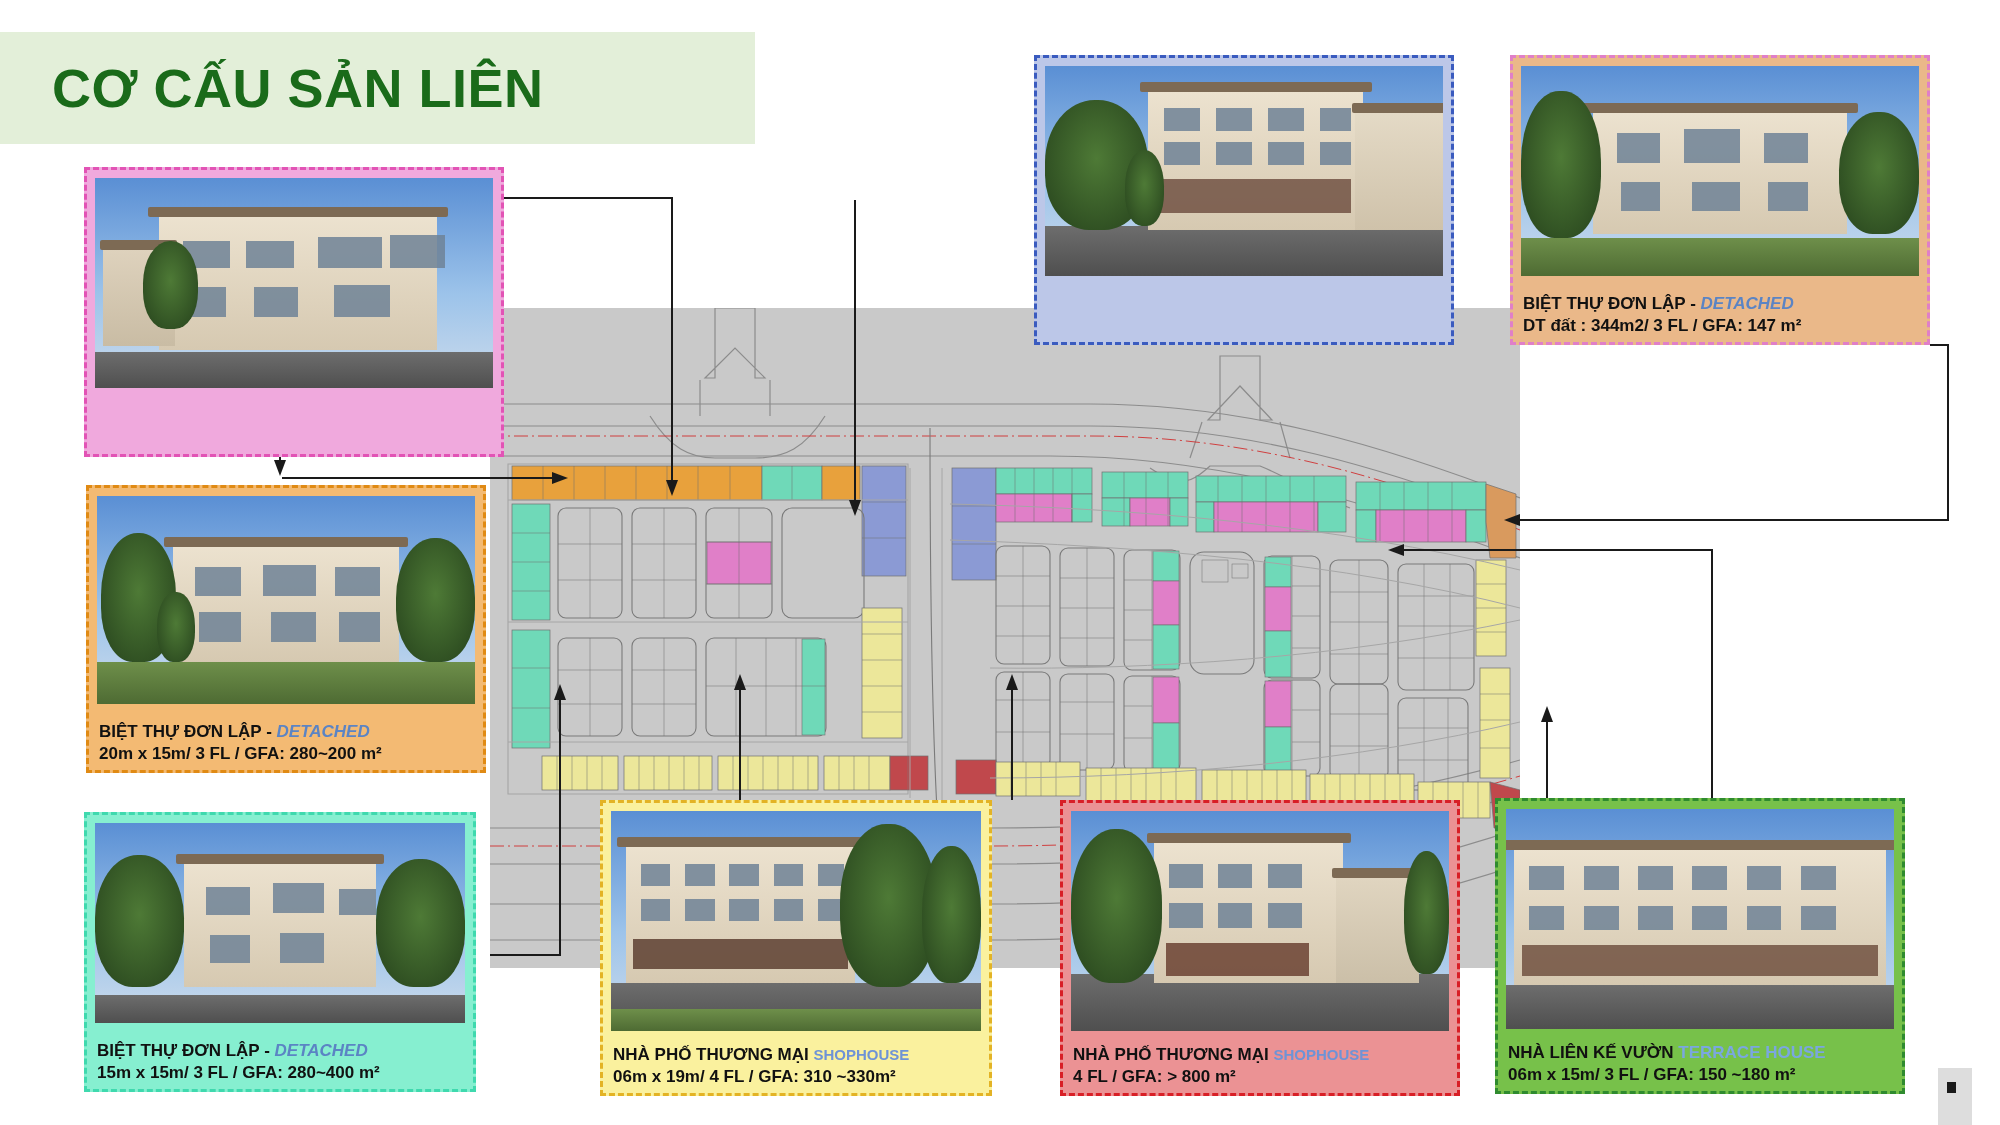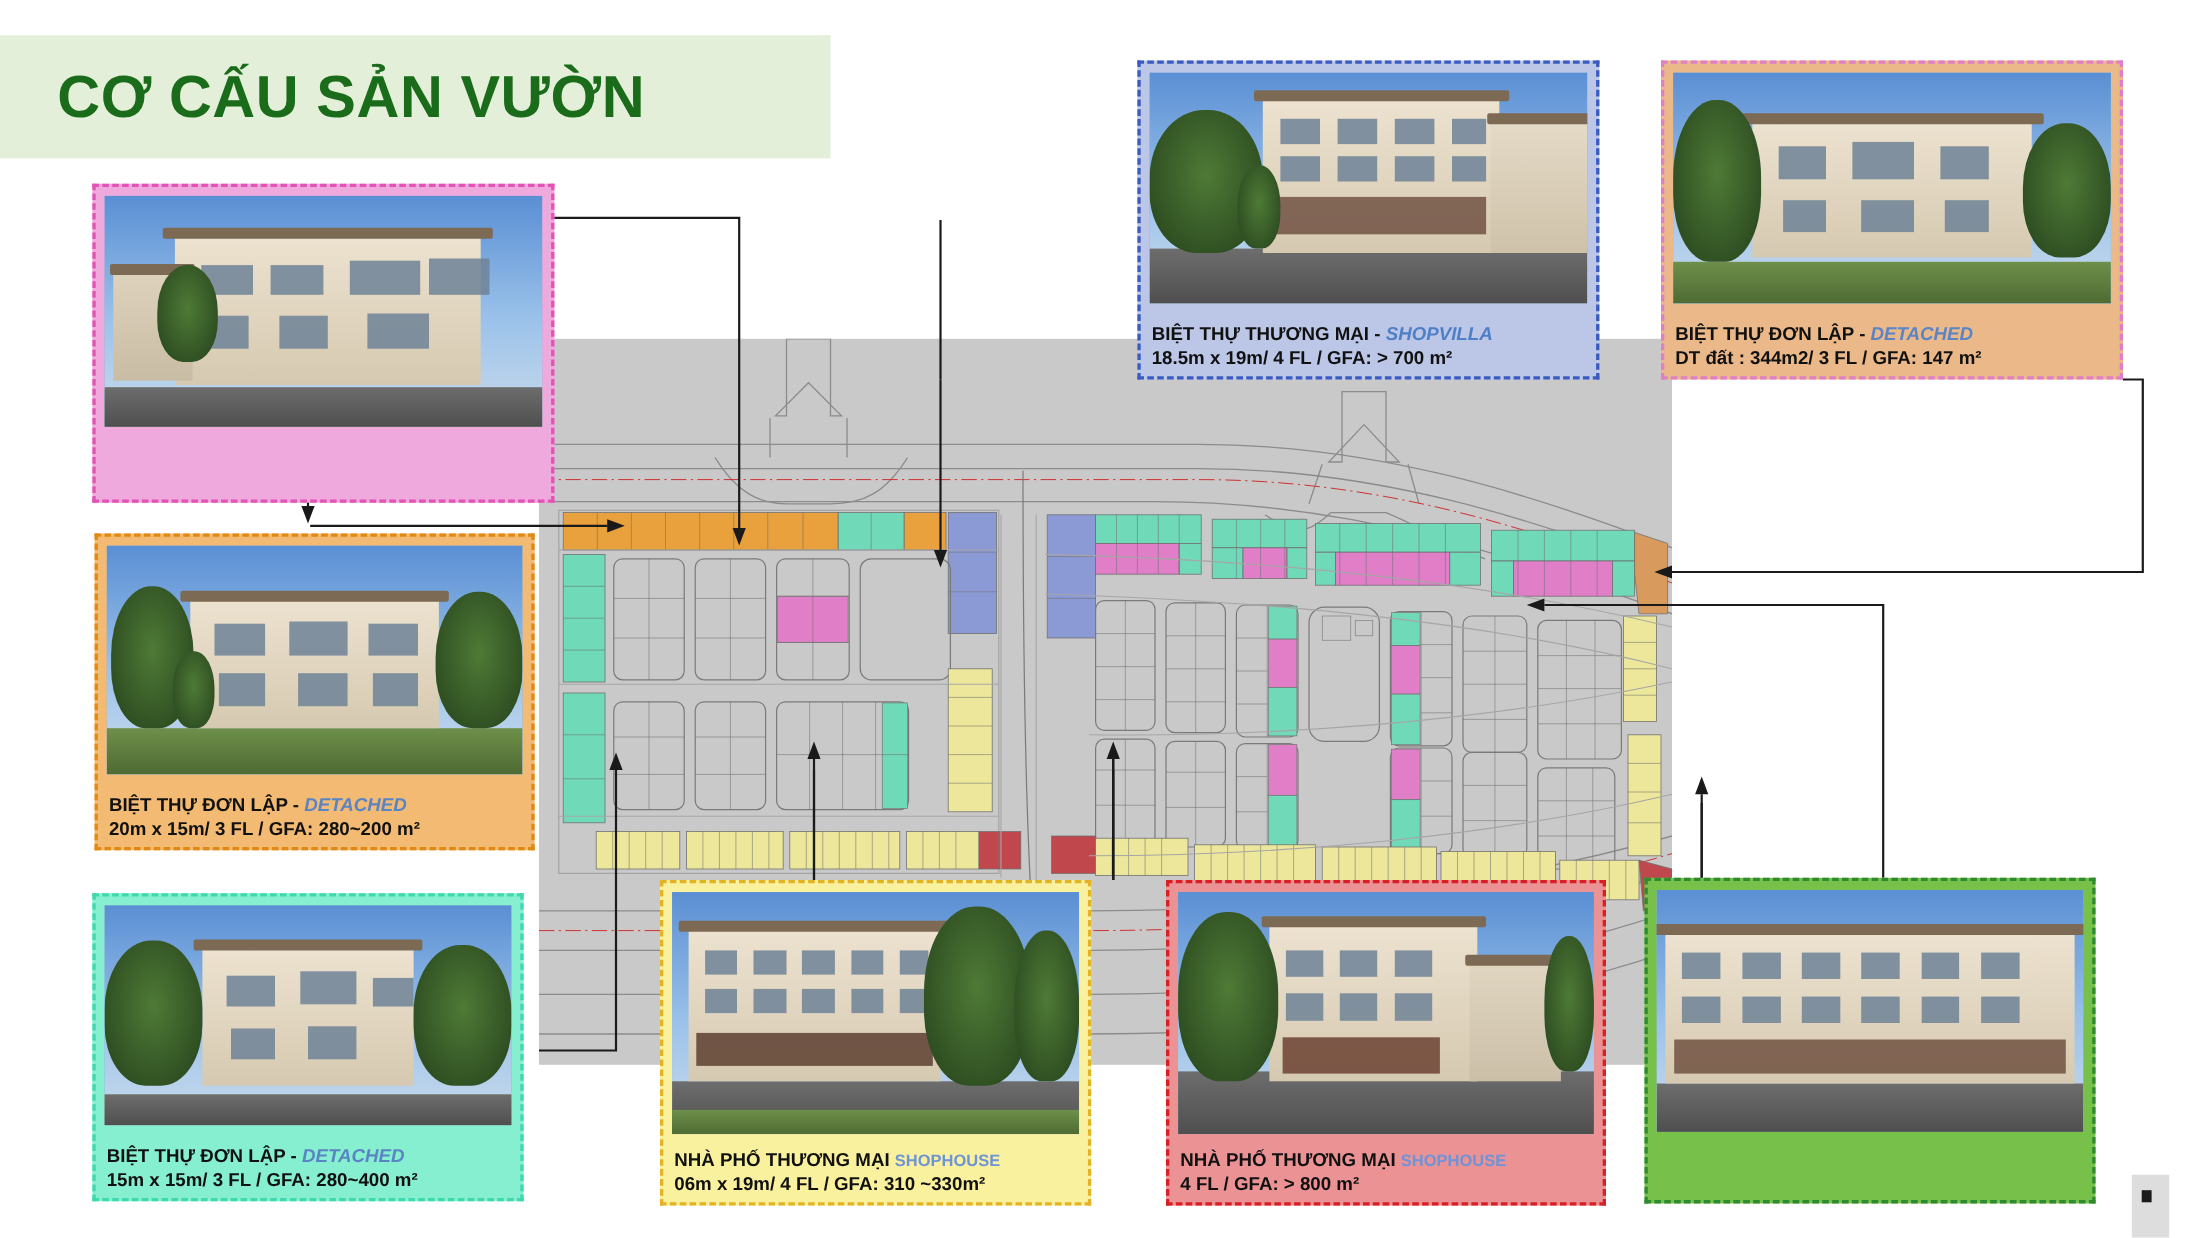--- a/index.html
+++ b/index.html
@@ -75,21 +75,21 @@
   .road{position:absolute;left:0;right:0;bottom:0;height:20%;background:linear-gradient(#6d6d6d,#4f4f4f);}
 
   
   #corner-marker{position:absolute;left:1947px;top:1082px;width:9px;height:11px;background:#1a1a1a;}
   #corner-shadow{position:absolute;left:1938px;top:1068px;width:34px;height:57px;background:#ddd;}
 </style>
 </head>
 <body>
 
 <div id="title-banner">
-  <div id="title-text">CƠ CẤU SẢN VƯỜN</div>
+  <div id="title-text">CƠ CẤU SẢN LIÊN</div>
 </div>
 
 <div id="masterplan">
   <svg id="mp-svg" viewBox="0 0 1030 660" preserveAspectRatio="none">
     <defs>
       <style>
         .rd{fill:none;stroke:#8c8c8c;stroke-width:1.2}
         .rdl{fill:none;stroke:#a6a6a6;stroke-width:1}
         .blk{stroke:#6f6f6f;stroke-width:.7}
         .plotline{stroke:#6f6f6f;stroke-width:.5;fill:none}
@@ -463,25 +463,20 @@
     <div class="win" style="left:43%;top:20%;width:9%;height:11%"></div>
     <div class="win" style="left:56%;top:20%;width:9%;height:11%"></div>
     <div class="win" style="left:69%;top:20%;width:8%;height:11%"></div>
     <div class="win" style="left:30%;top:36%;width:9%;height:11%"></div>
     <div class="win" style="left:43%;top:36%;width:9%;height:11%"></div>
     <div class="win" style="left:56%;top:36%;width:9%;height:11%"></div>
     <div class="win" style="left:69%;top:36%;width:8%;height:11%"></div>
     <div class="win" style="left:29%;top:54%;width:48%;height:16%;background:#6a4a3c;opacity:.8"></div>
     <div class="tree" style="left:0%;top:16%;width:26%;height:62%"></div>
     <div class="tree" style="left:20%;top:40%;width:10%;height:36%"></div>
-  </div>
-  <div class="caption">
-    <div class="cap1"><span>BIỆT THỰ THƯƠNG MẠI -</span>
-      <span class="en en-blue2">SHOPVILLA</span></div>
-    <div class="cap2">18.5m x 19m/ 4 FL / GFA: &gt; 700 m²</div>
   </div>
 </div>
 
 <div class="card" id="card-detached344">
   <div class="photo">
     <div class="sky"></div>
     <div class="grass" style="height:18%"></div>
     <div class="bldg" style="left:18%;top:22%;width:64%;height:58%"></div>
     <div class="win" style="left:24%;top:32%;width:11%;height:14%"></div>
     <div class="win" style="left:41%;top:30%;width:14%;height:16%"></div>
@@ -561,16 +556,21 @@
     <div class="win" style="left:62%;top:26%;width:9%;height:11%"></div>
     <div class="win" style="left:76%;top:26%;width:9%;height:11%"></div>
     <div class="win" style="left:6%;top:44%;width:9%;height:11%"></div>
     <div class="win" style="left:20%;top:44%;width:9%;height:11%"></div>
     <div class="win" style="left:34%;top:44%;width:9%;height:11%"></div>
     <div class="win" style="left:48%;top:44%;width:9%;height:11%"></div>
     <div class="win" style="left:62%;top:44%;width:9%;height:11%"></div>
     <div class="win" style="left:76%;top:44%;width:9%;height:11%"></div>
     <div class="win" style="left:4%;top:62%;width:92%;height:14%;background:#6a4a39;opacity:.8"></div>
   </div>
+  <div class="caption">
+    <div class="cap1"><span>NHÀ LIÊN KẾ VƯỜN</span>
+      <span class="en-blue4">TERRACE HOUSE</span></div>
+    <div class="cap2">06m x 15m/ 3 FL / GFA: 150 ~180 m²</div>
+  </div>
 </div>
 
 <div id="corner-shadow"></div>
 <div id="corner-marker"></div>
 
 </body></html>

